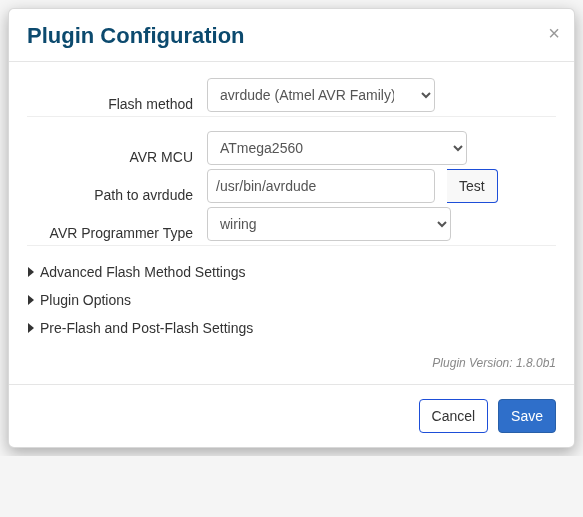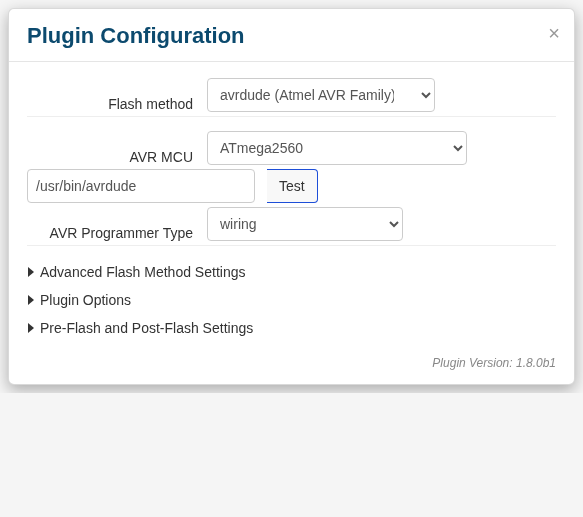--- a/index.html
+++ b/index.html
@@ -68,21 +68,21 @@
     border: 1px solid #ccc;
     border-radius: 4px;
     padding: 6px 8px;
     height: 34px;
   }
   select {
     padding-right: 24px;
   }
   .sel-flash { width: 228px; }
   .sel-mcu   { width: 260px; }
-  .sel-prog  { width: 196px; }
+  .sel-prog  { width: 244px; }
   .path-group {
     display: flex;
     gap: 12px;
   }
   .path-input {
     width: 228px;
     border-top-right-radius: 0;
     border-bottom-right-radius: 0;
   }
   .btn {
@@ -170,20 +170,21 @@
     <div class="form-row">
       <div class="form-label">AVR MCU</div>
       <div class="form-control-wrap">
         <select class="sel-mcu">
           <option>ATmega2560</option>
         </select>
       </div>
     </div>
 
     <div class="form-row">
+      <div class="form-label">Path to avrdude</div>
       <div class="form-control-wrap path-group">
         <input type="text" class="path-input" value="/usr/bin/avrdude" style="">
         <button class="btn btn-test">Test</button>
       </div>
     </div>
 
     <div class="form-row">
       <div class="form-label">AVR Programmer Type</div>
       <div class="form-control-wrap">
         <select class="sel-prog">
@@ -218,14 +219,18 @@
             <path d="M1 1 L7 6 L1 11 Z" fill="#333"></path>
           </svg>
       </span>
       <span>Pre-Flash and Post-Flash Settings</span>
     </div>
 
     <div class="version">Plugin Version: 1.8.0b1</div>
 
   </div>
 
+  <div class="modal-footer">
+    <button class="btn">Cancel</button>
+    <button class="btn btn-primary">Save</button>
+  </div>
 
 </div>
 
 </body></html>

